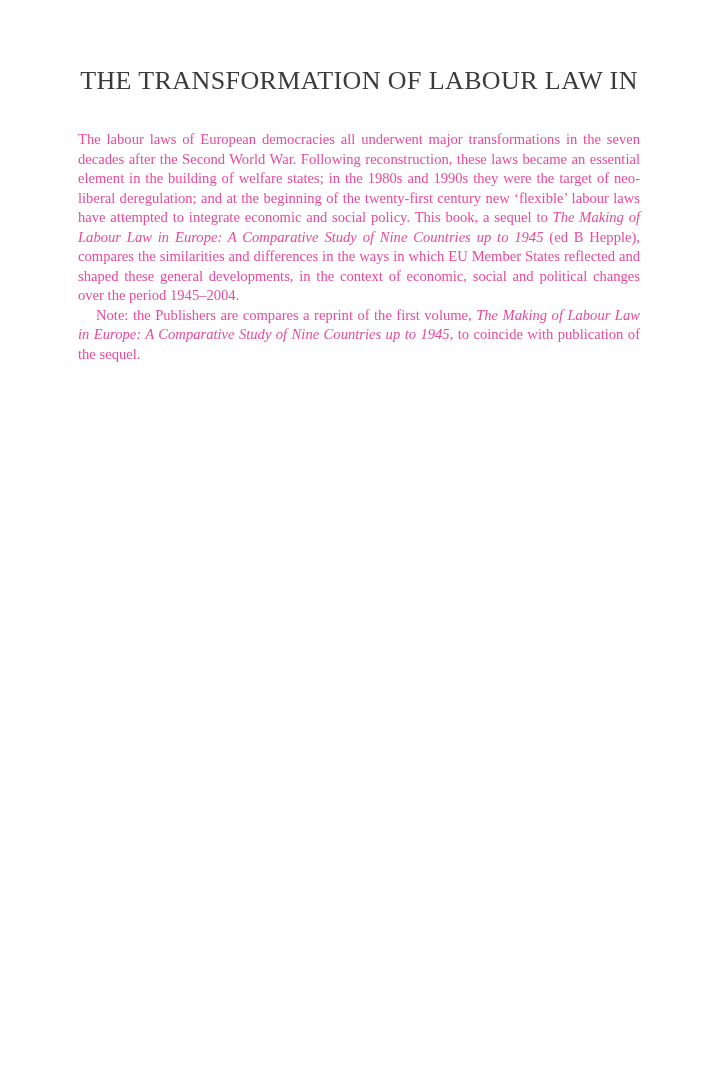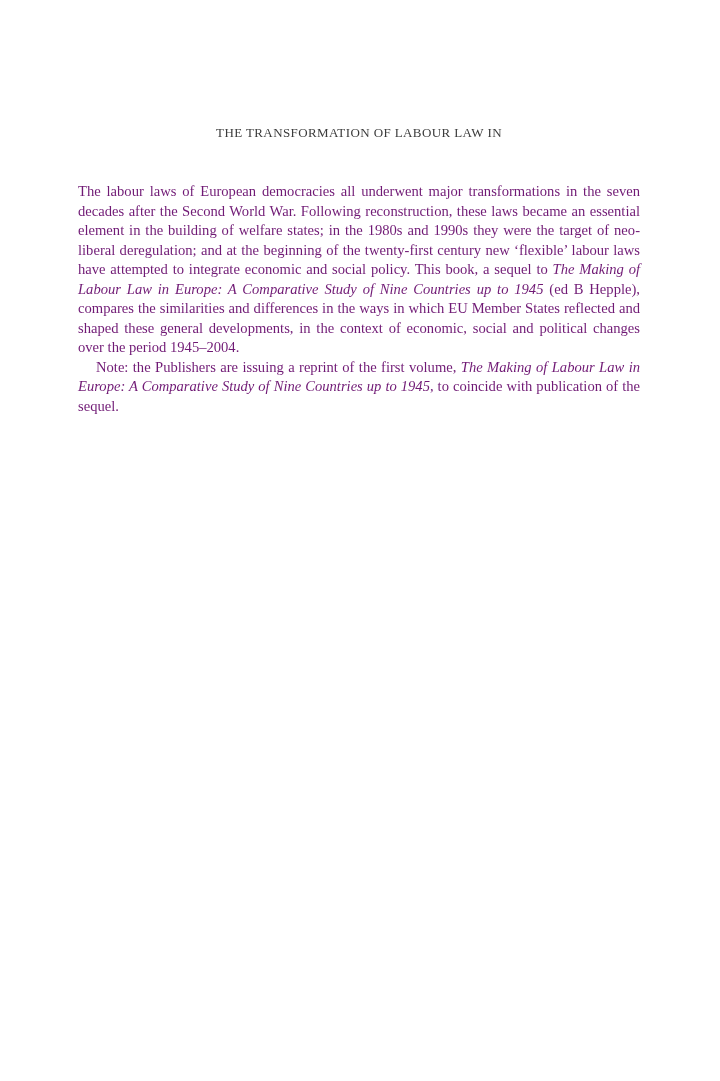--- a/index.html
+++ b/index.html
@@ -11,56 +11,56 @@
     position: relative;
     width: 720px;
     height: 1081px;
     background: #ffffff;
     overflow: hidden;
     font-family: "Liberation Serif", "DejaVu Serif", serif;
     color: #3b3b3b;
   }
   .title {
     margin: 0;
-    padding-top: 120px;
+    padding-top: 68px;
     width: 562px;
     margin-left: 78px;
     text-align: center;
     font-weight: normal;
-    font-size: 13px;
+    font-size: 26px;
     line-height: 26px;
     letter-spacing: 0.4px;
     color: #3b3b3b;
   }
   .title-line {
     display: block;
   }
   .body-text {
     margin-left: 78px;
     margin-top: 36px;
     width: 562px;
     font-size: 14.6px;
     line-height: 19.5px;
     text-align: justify;
-    color: #701a75;
+    color: #ec4899;
   }
   .para {
     margin: 0;
   }
   .para.indent {
     text-indent: 18px;
   }
   .para em {
     font-style: italic;
   }
 </style>
 </head>
 <body>
 
 <div class="page">
   <h1 class="title">
     <span class="title-line">THE TRANSFORMATION OF LABOUR LAW IN</span>
   </h1>
   <div class="body-text">
       <p class="para"><span>The labour laws of European democracies all underwent major transformations in the seven decades after the Second World War. Following reconstruction, these laws became an essential element in the building of welfare states; in the 1980s and 1990s they were the target of neo-liberal deregulation; and at the beginning of the twenty-first century new ‘flexible’ labour laws have attempted to integrate economic and social policy. This book, a sequel to </span><em>The Making of Labour Law in Europe: A Comparative Study of Nine Countries up to 1945</em><span> (ed B Hepple), compares the similarities and differences in the ways in which EU Member States reflected and shaped these general developments, in the context of economic, social and political changes over the period 1945–2004.</span></p>
-      <p class="para indent"><span>Note: the Publishers are issuing a reprint of the first volume, </span><em>The Making of Labour Law in Europe: A Comparative Study of Nine Countries up to 1945</em><span>, to coincide with publication of the sequel.</span></p>
+      <p class="para indent"><span>Note: the Publishers are compares a reprint of the first volume, </span><em>The Making of Labour Law in Europe: A Comparative Study of Nine Countries up to 1945</em><span>, to coincide with publication of the sequel.</span></p>
     </div>
 </div>
 
 </body></html>

